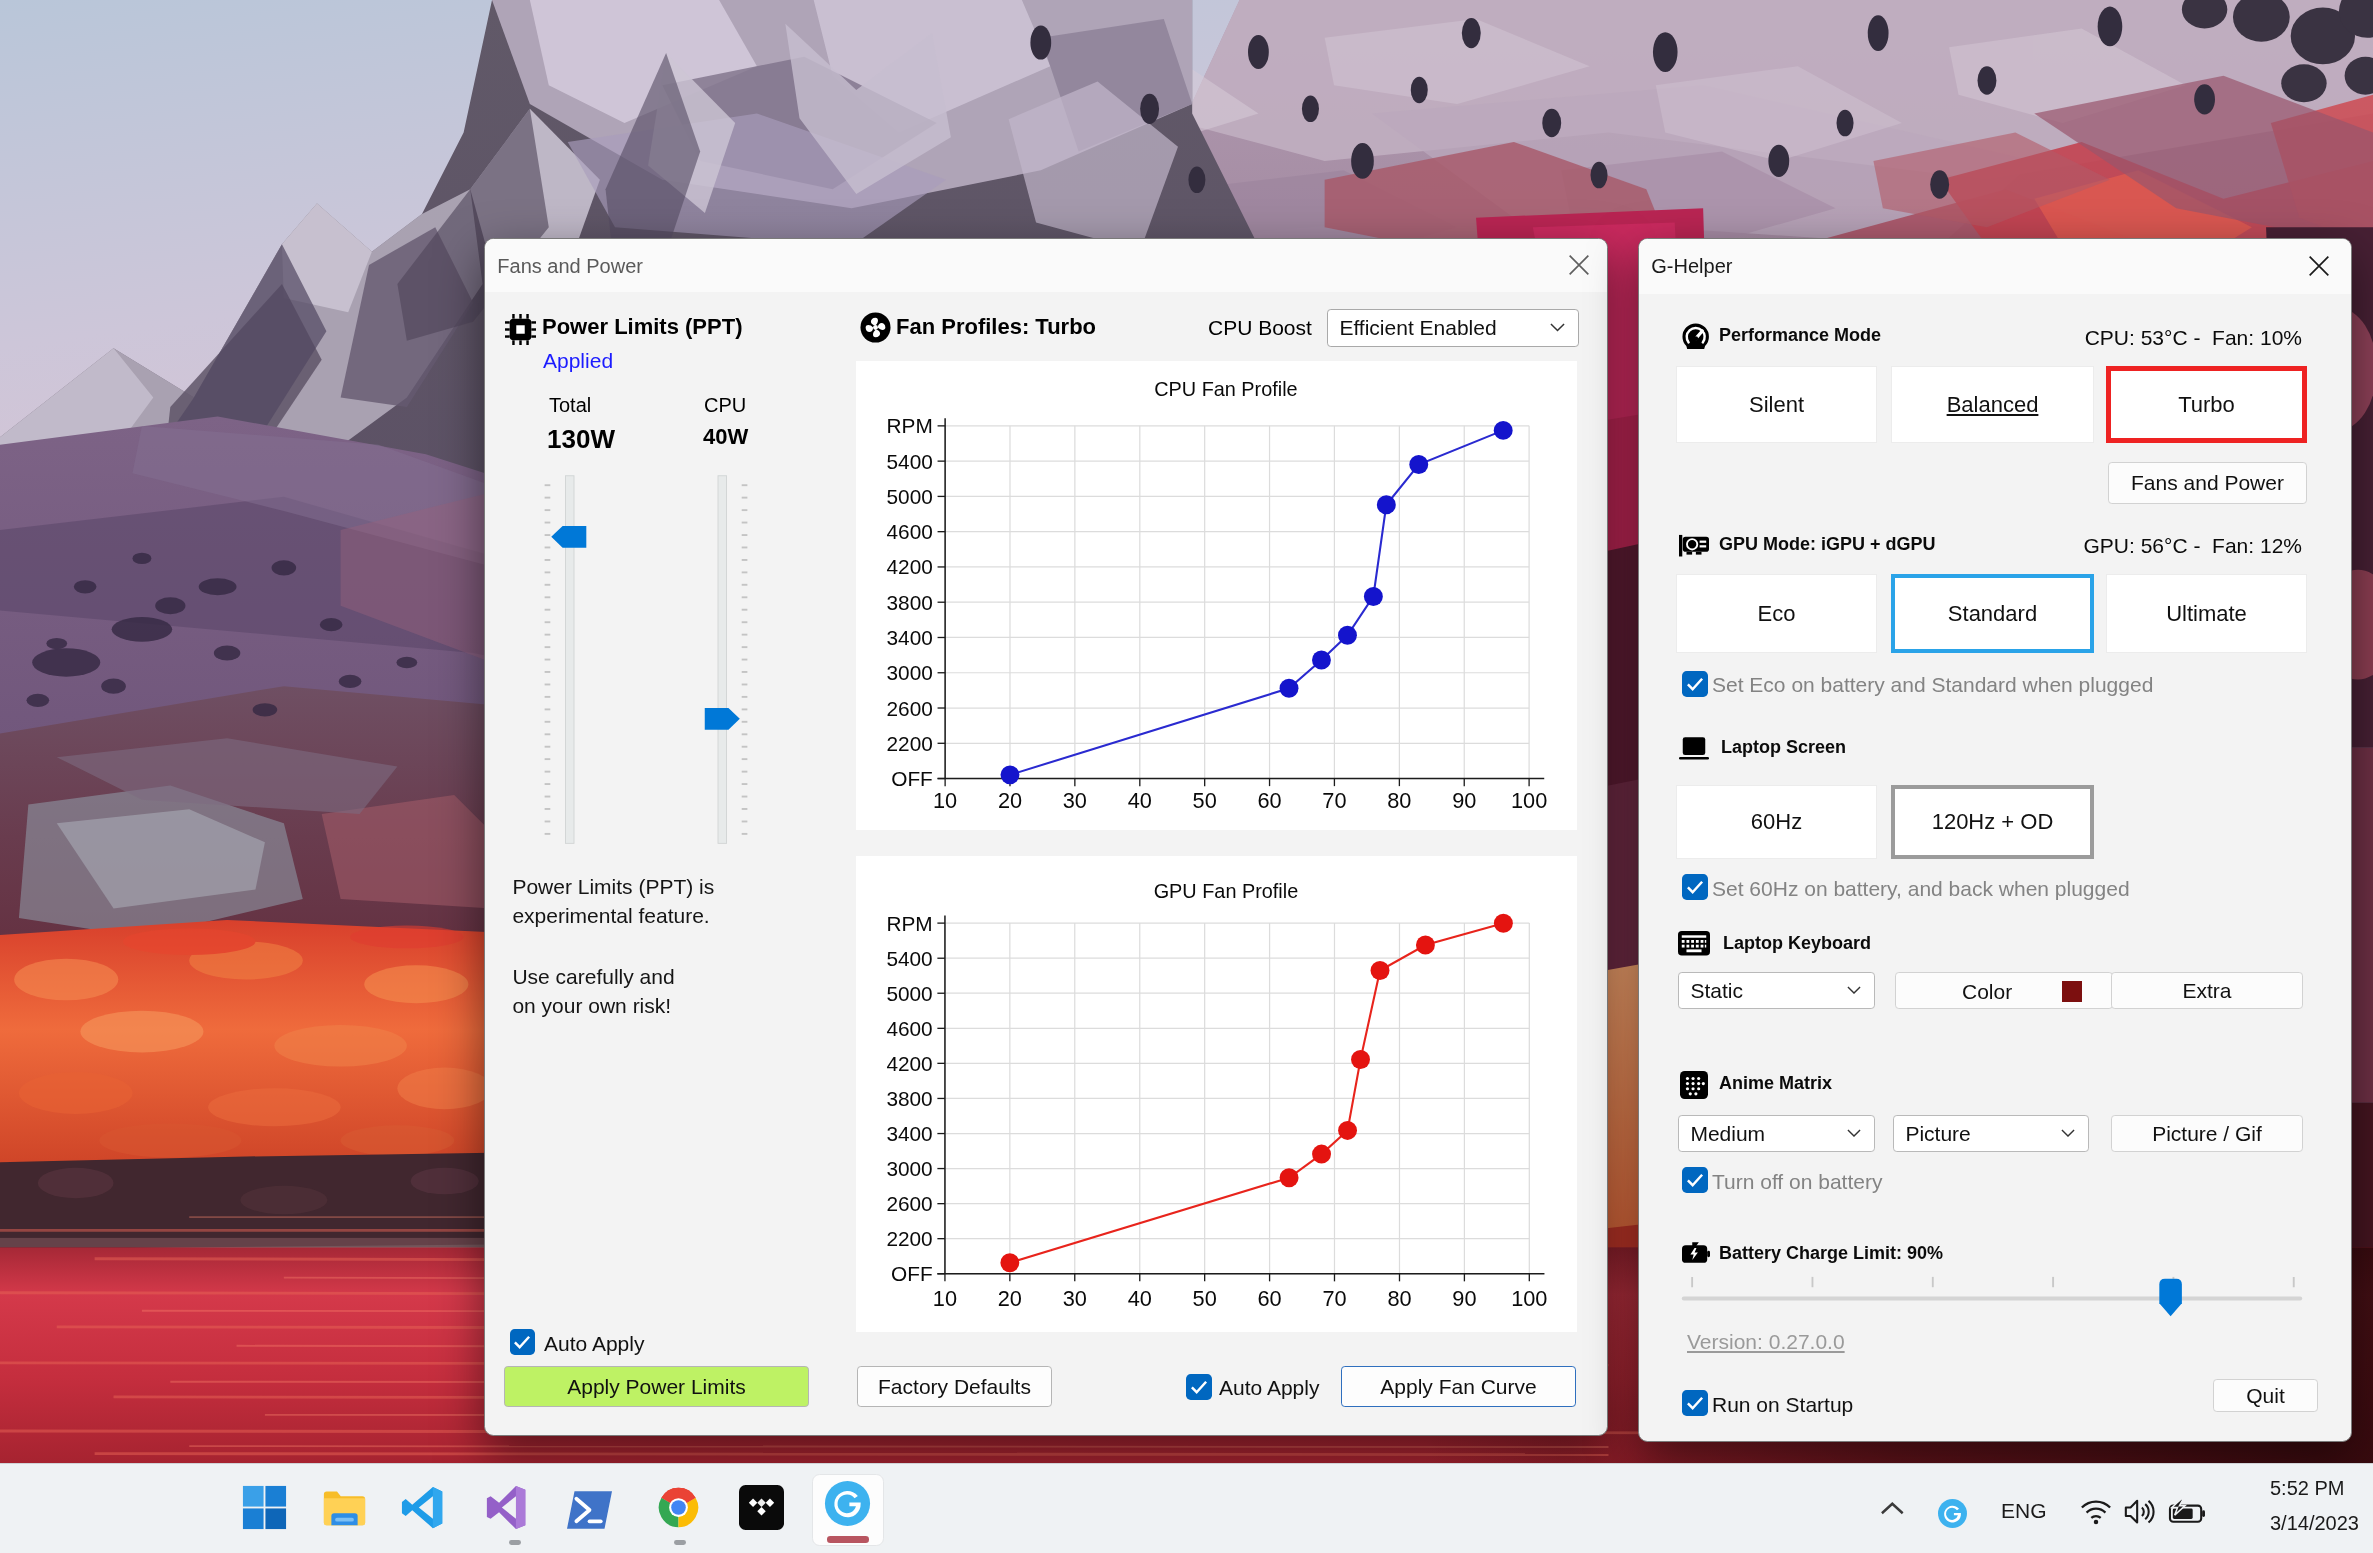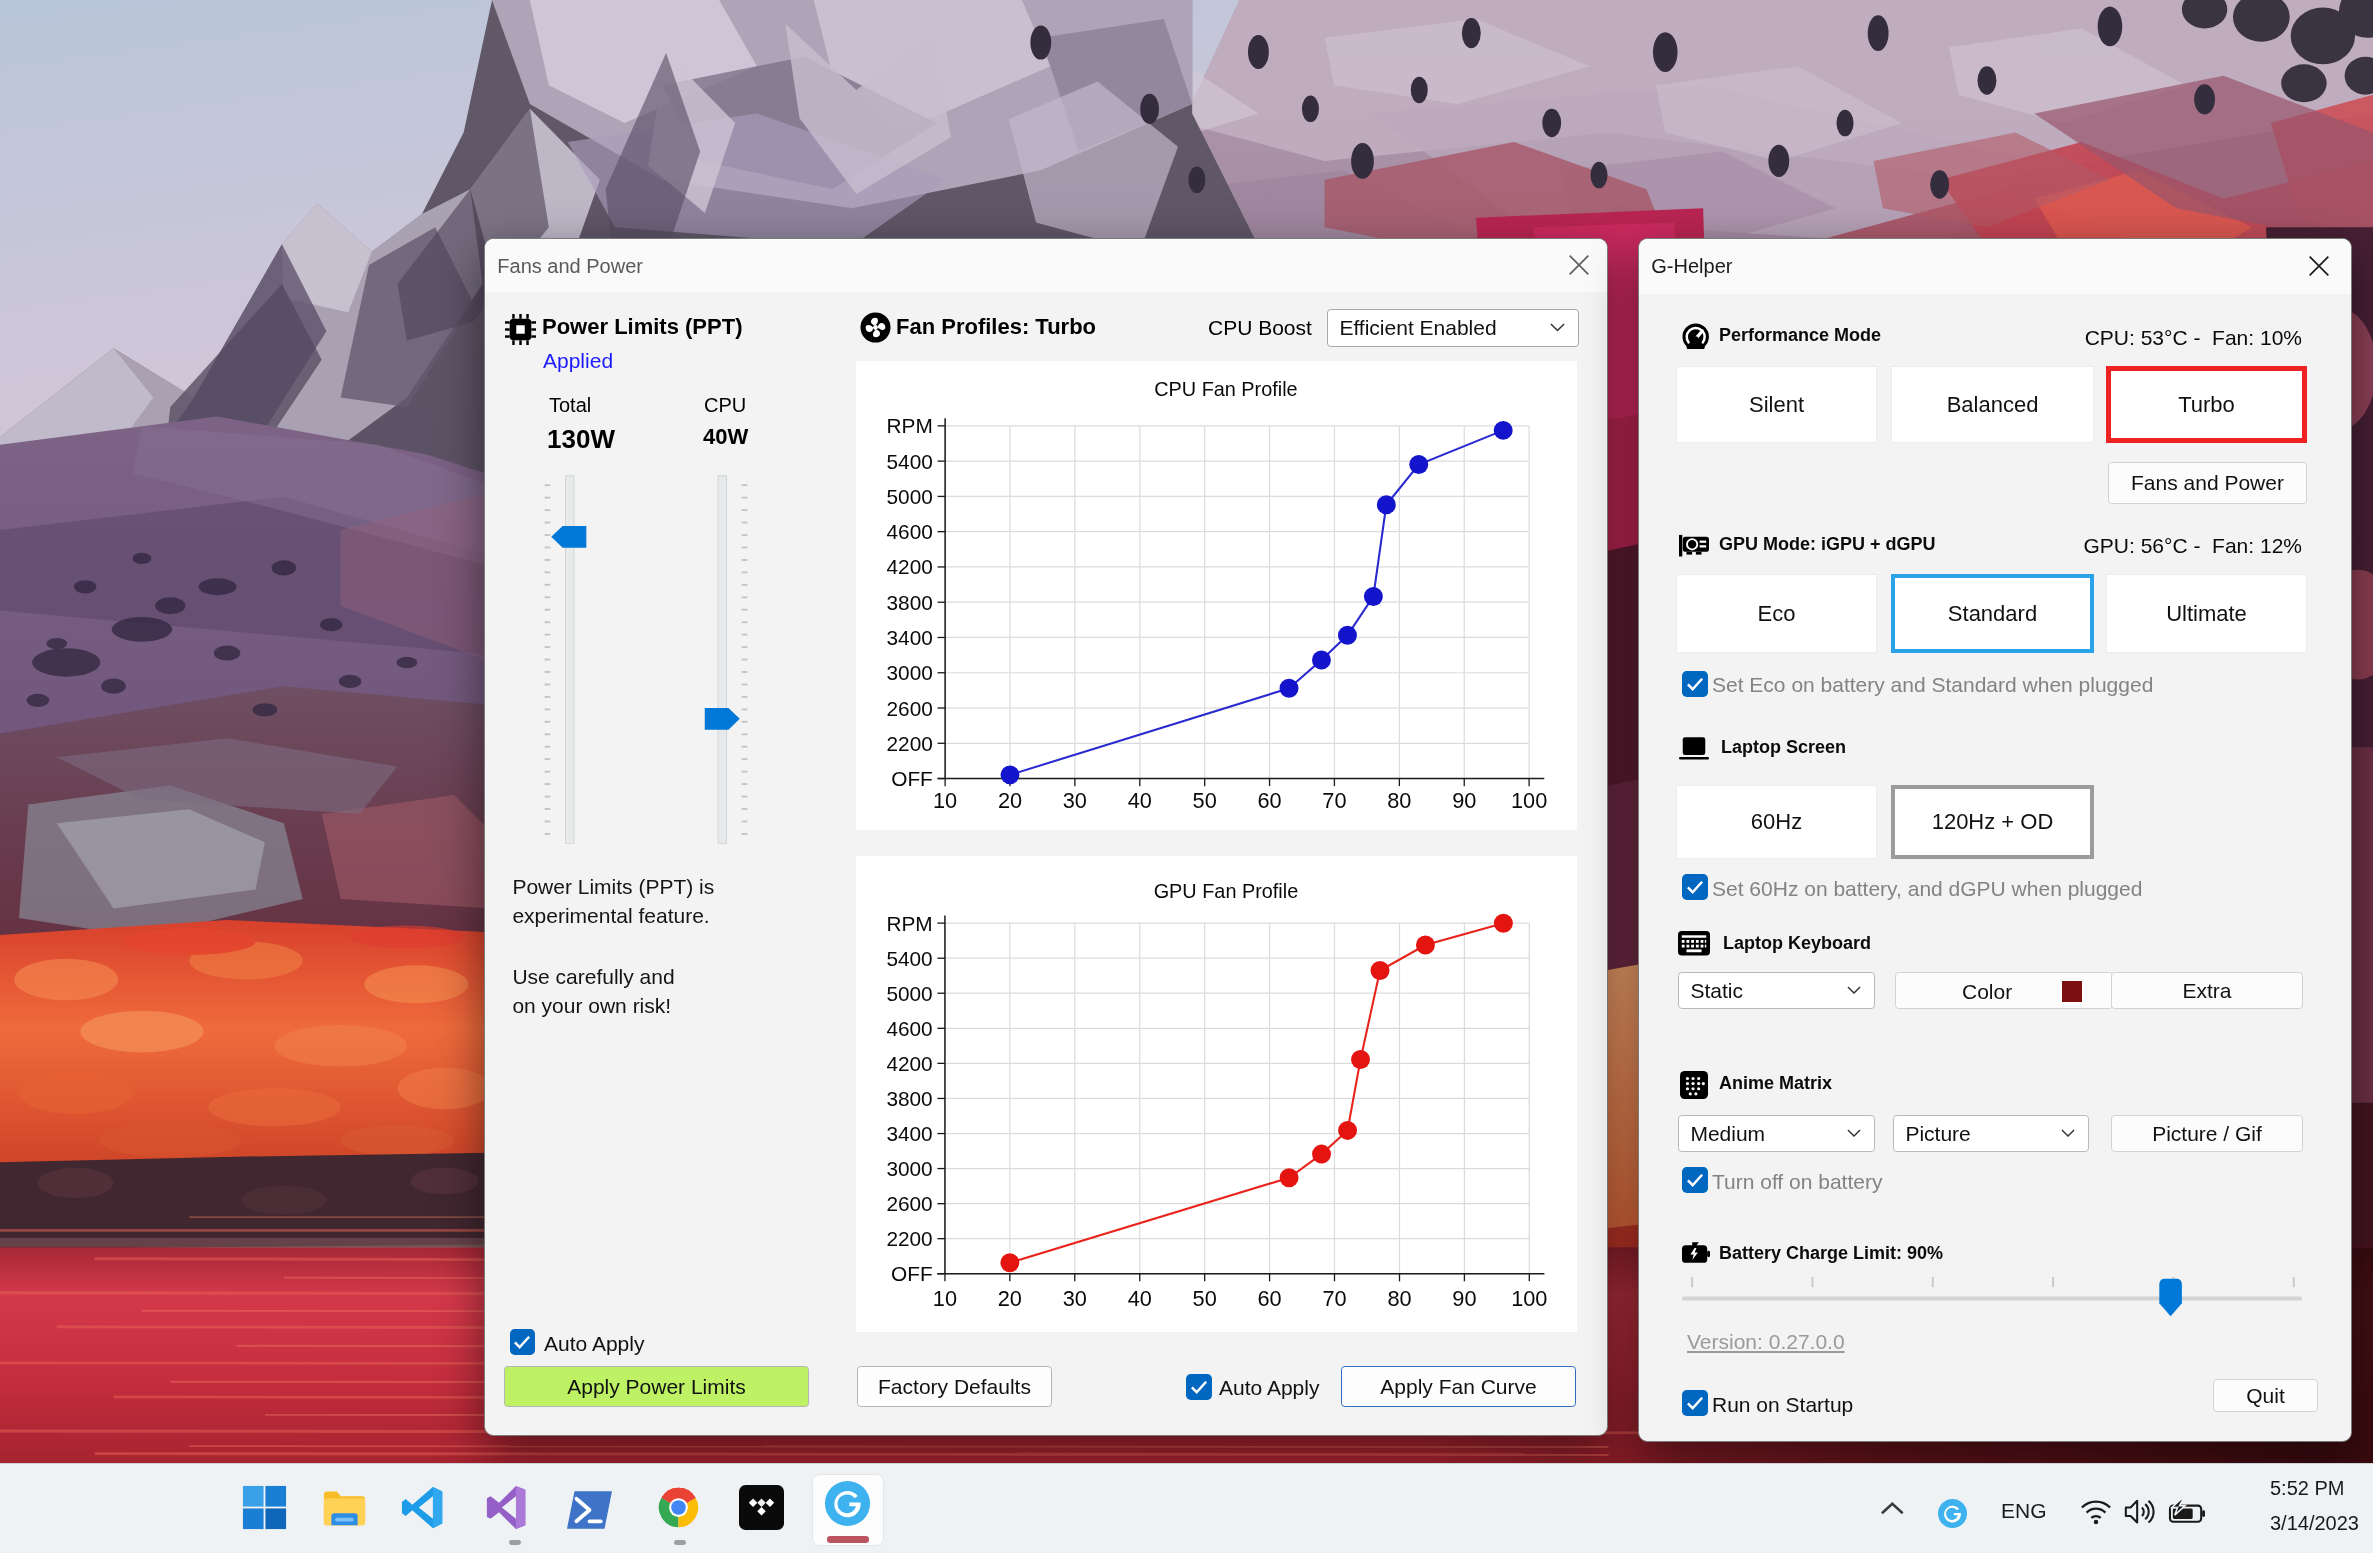--- a/index.html
+++ b/index.html
@@ -563,21 +563,21 @@
 
       <svg class="abs" style="left:43px; top:84px;" width="27.4" height="26.5" viewBox="0 0 29 28">
         <path d="M14.5 0.5 A14 14 0 0 1 28.5 14.5 A14 14 0 0 1 24.4 24.4 L23.5 27.5 L5.5 27.5 L4.6 24.4 A14 14 0 0 1 0.5 14.5 A14 14 0 0 1 14.5 0.5 Z" fill="#000"></path>
         <path d="M7 20.5 A9.5 9.5 0 1 1 22 20.5" fill="none" stroke="#fff" stroke-width="2.6" stroke-linecap="round"></path>
         <line x1="14.5" y1="16.5" x2="21.5" y2="8.5" stroke="#fff" stroke-width="3.4" stroke-linecap="round"></line>
         <circle cx="14.5" cy="16.5" r="2.6" fill="#000"></circle>
       </svg>
       <div class="hdr" style="left:80px; top:86px;">Performance Mode</div>
       <div class="hdr-r" style="right:49px; top:87px;">CPU: 53°C -&nbsp;&nbsp;Fan: 10%</div>
       <div class="btn" style="left:37px; top:127px; width:201px; height:77px;">Silent</div>
-      <div class="btn" style="left:252px; top:127px; width:203px; height:77px;">Balanced</div>
+      <div class="btn" style="left:252px; top:127px; width:203px; height:77px;text-decoration:underline;">Balanced</div>
       <div class="btn" style="left:467px; top:127px; width:201px; height:77px; border:5.7px solid #ee2222;">Turbo</div>
       <div class="btn2" style="left:469px; top:223px; width:199px; height:42px;">Fans and Power</div>
 
       <svg class="abs" style="left:40px; top:293px;" width="30" height="24.6" viewBox="0 0 32 26">
         <rect x="0" y="3" width="3.5" height="23" fill="#000"></rect>
         <rect x="4" y="5" width="28" height="16" rx="3" fill="#000"></rect>
         <circle cx="14" cy="13" r="5.5" fill="none" stroke="#fff" stroke-width="2"></circle>
         <rect x="22" y="9" width="7" height="2.4" fill="#fff"></rect>
         <rect x="22" y="14" width="7" height="2.4" fill="#fff"></rect>
         <rect x="8" y="21" width="6" height="3" fill="#000"></rect>
@@ -600,21 +600,21 @@
         <rect x="0" y="21" width="32" height="2.6" rx="1.3" fill="#000"></rect>
       </svg>
       <div class="hdr" style="left:82px; top:498px;">Laptop Screen</div>
       <div class="btn" style="left:37px; top:546px; width:201px; height:74px;">60Hz</div>
       <div class="btn" style="left:252px; top:546px; width:203px; height:74px; border:4.7px solid #9b9b9b;">120Hz + OD</div>
       <div class="cb" style="left:43px; top:635px;">
           <svg width="20" height="18" viewBox="0 0 21 19">
             <path d="M3 10 L8 15 L18 4" stroke="#fff" stroke-width="2.6" fill="none"></path>
           </svg>
         </div>
-      <div class="cblab" style="left:73px; top:638px;">Set 60Hz on battery, and dGPU when plugged</div>
+      <div class="cblab" style="left:73px; top:638px;">Set 60Hz on battery, and back when plugged</div>
 
       <svg class="abs" style="left:39px; top:692px;" width="32" height="24.6" viewBox="0 0 34 26">
         <rect x="0" y="0" width="34" height="26" rx="4" fill="#000"></rect>
         <g fill="#fff">
           <rect x="4" y="4.5" width="26" height="2.6"></rect>
           <rect x="4" y="9.5" width="3" height="3"></rect>
             <rect x="9" y="9.5" width="3" height="3"></rect>
             <rect x="14" y="9.5" width="3" height="3"></rect>
             <rect x="19" y="9.5" width="3" height="3"></rect>
             <rect x="24" y="9.5" width="3" height="3"></rect>

